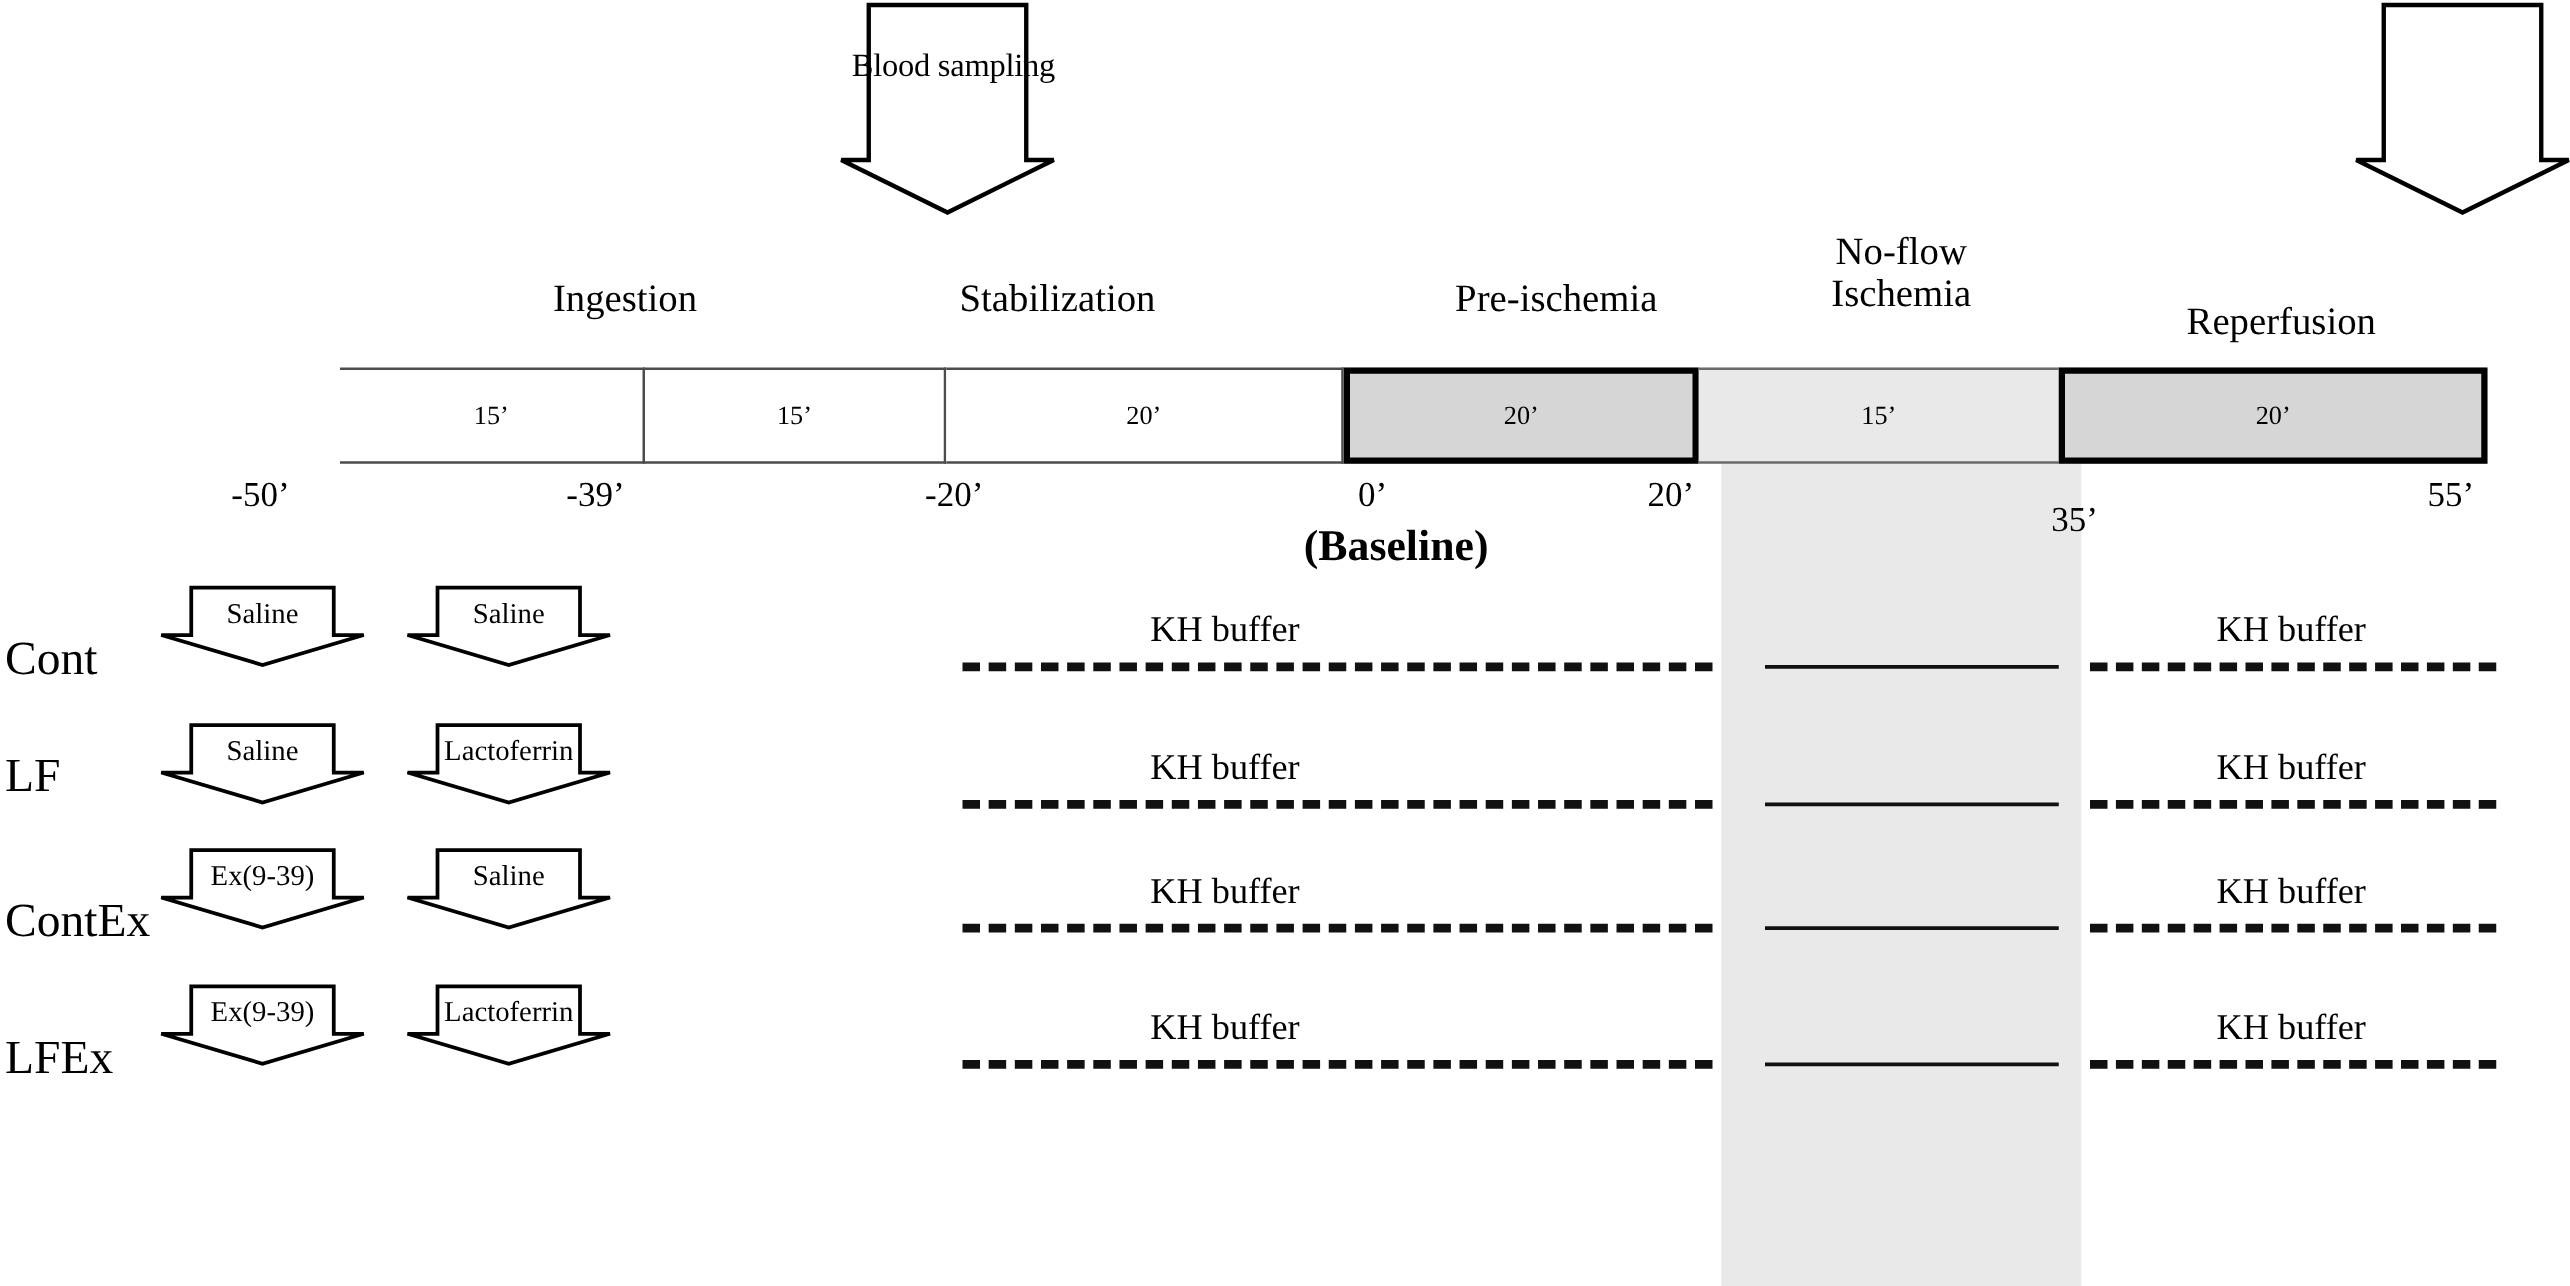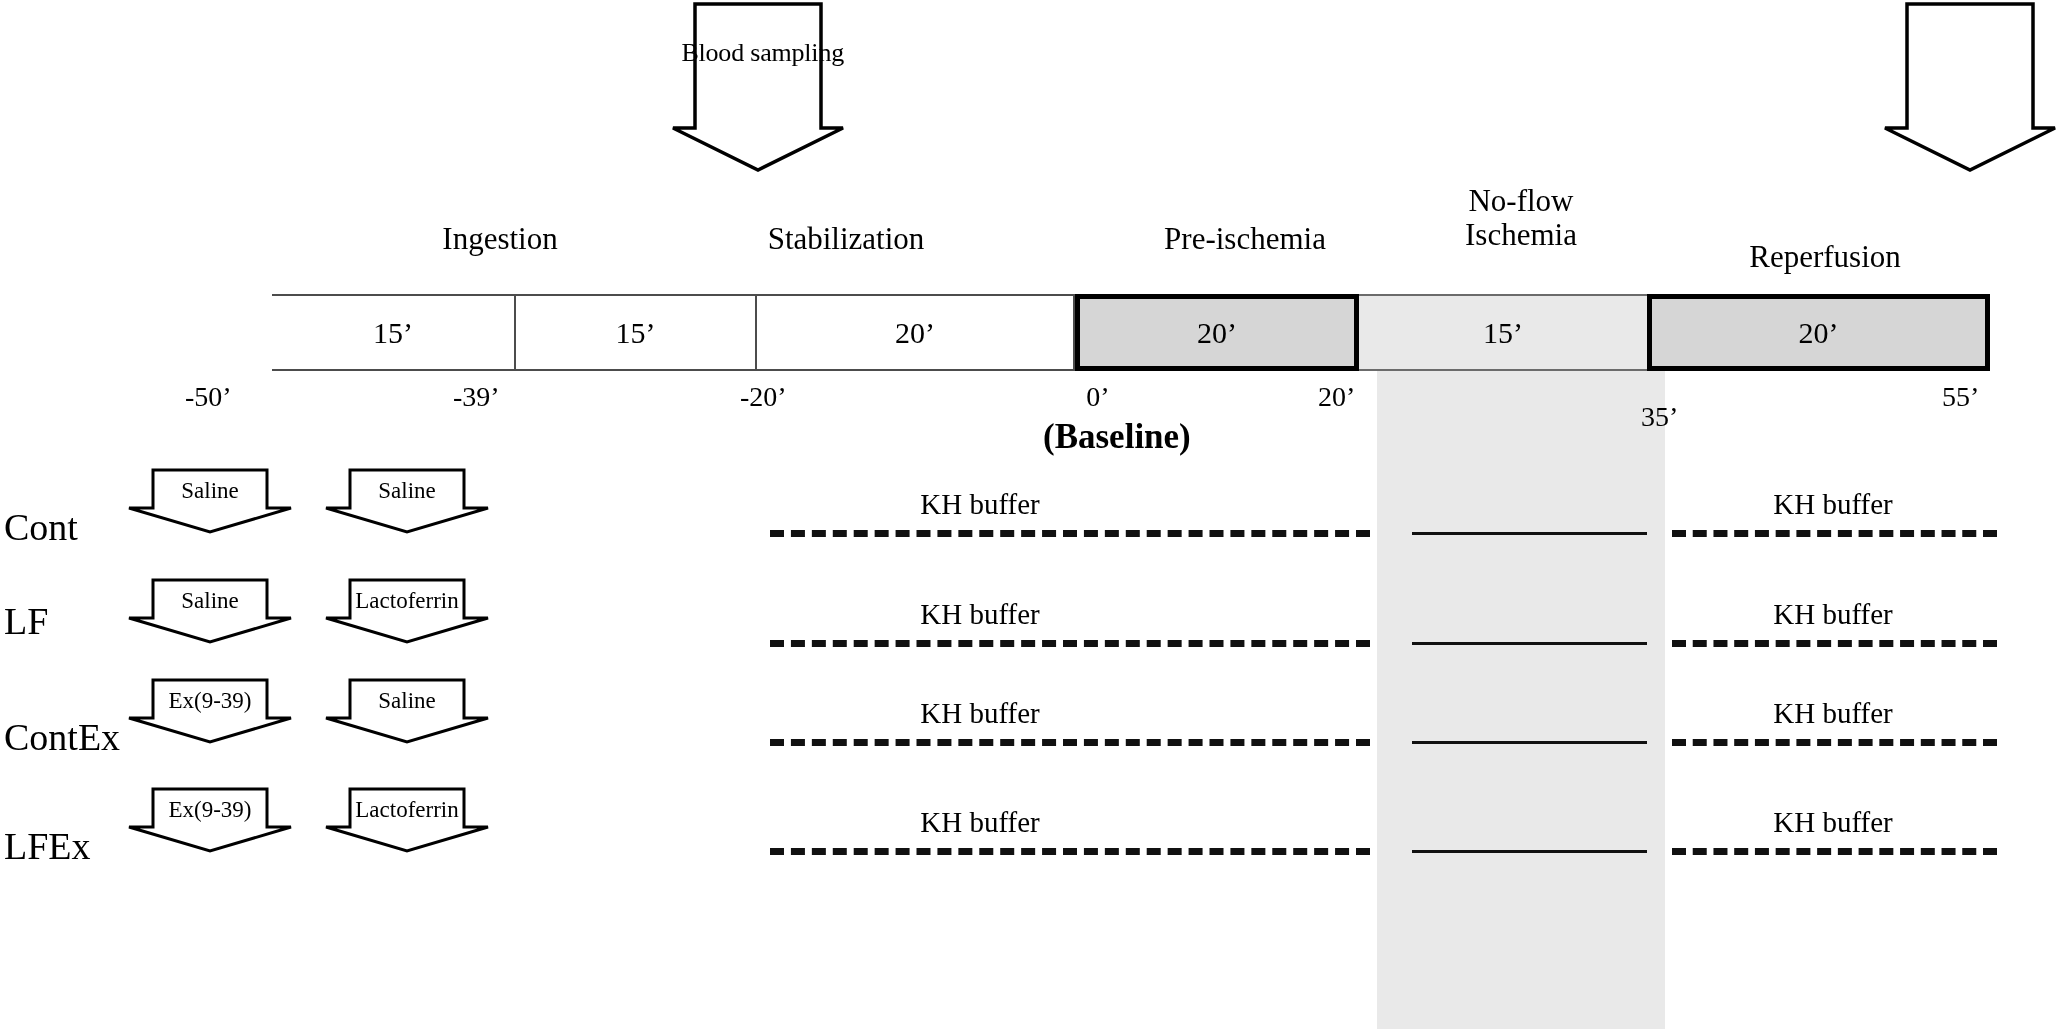--- a/index.html
+++ b/index.html
@@ -51,21 +51,21 @@
   .timeline-bar {
     position: absolute;
     box-sizing: border-box;
     display: flex;
   }
   .seg {
     box-sizing: border-box;
     display: flex;
     align-items: center;
     justify-content: center;
-    font-size: 30px;
+    font-size: 21px;
     position: relative;
   }
   .seg.plain {
     background: #ffffff;
     border-top: 2px solid #4c4c4c;
     border-bottom: 2px solid #4c4c4c;
     border-right: 2px solid #4c4c4c;
   }
   .seg.plain.first { border-left: 0; }
   .seg.shade-dark {

